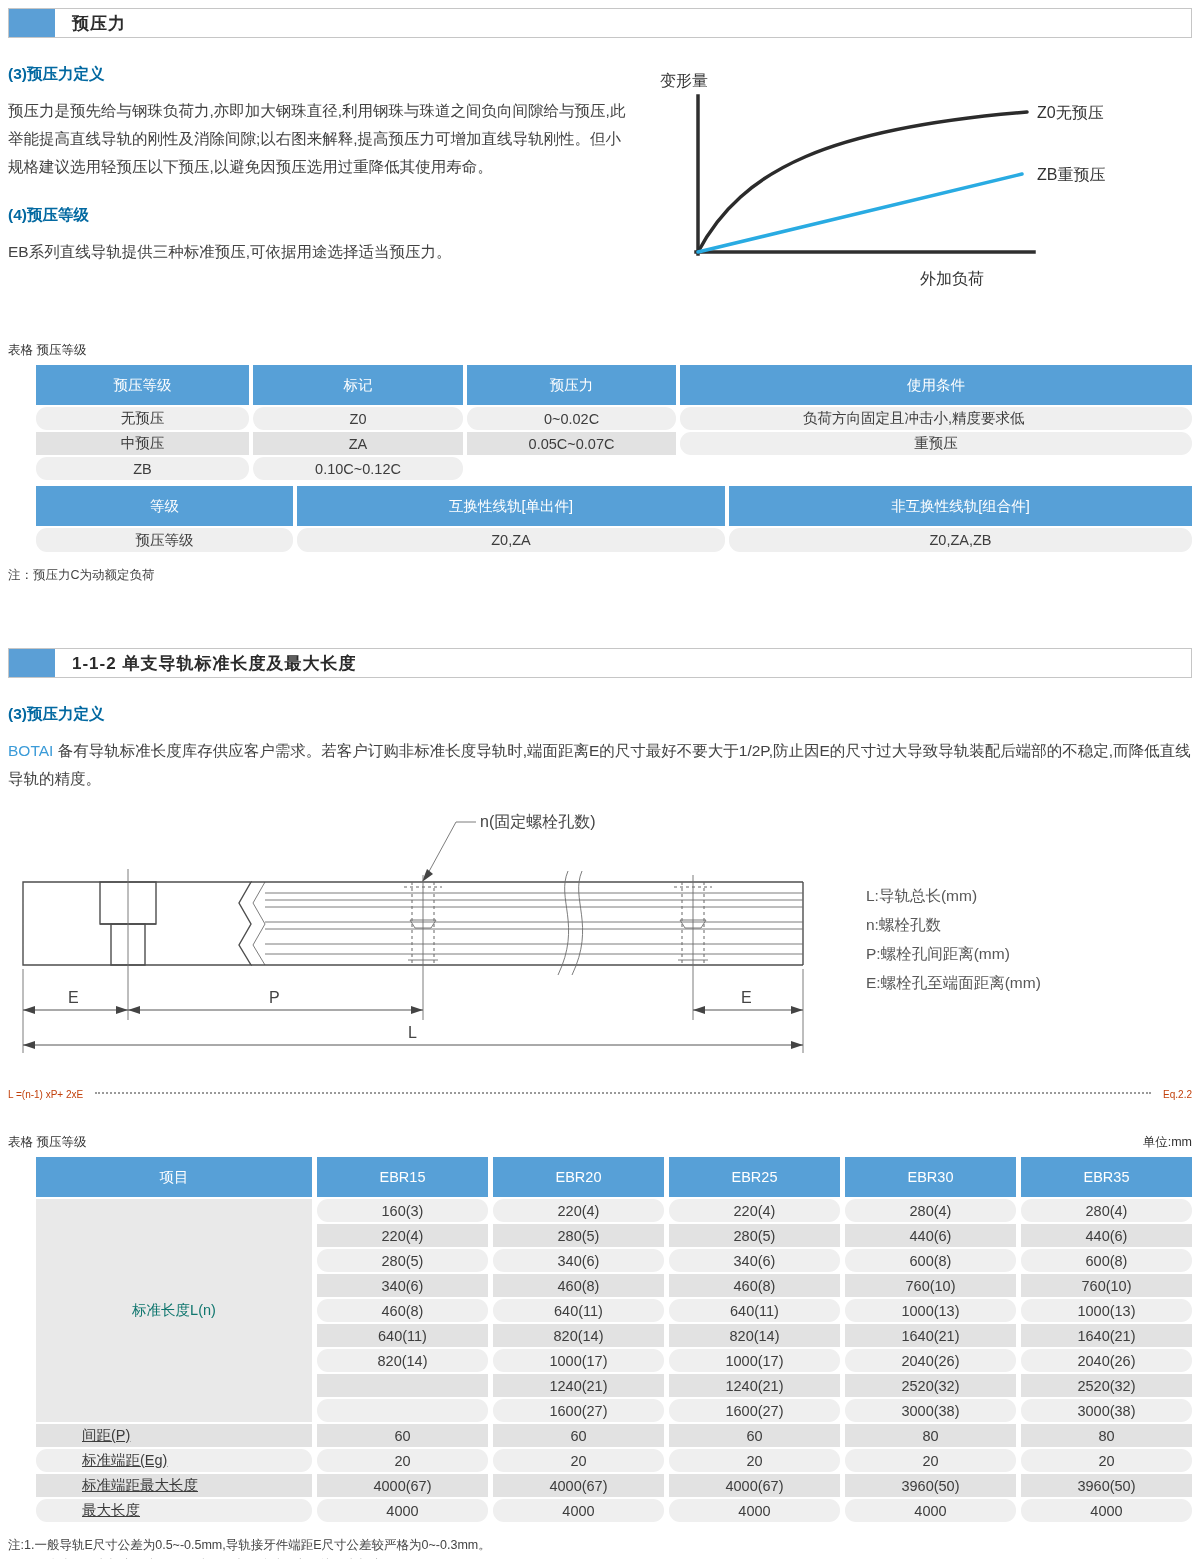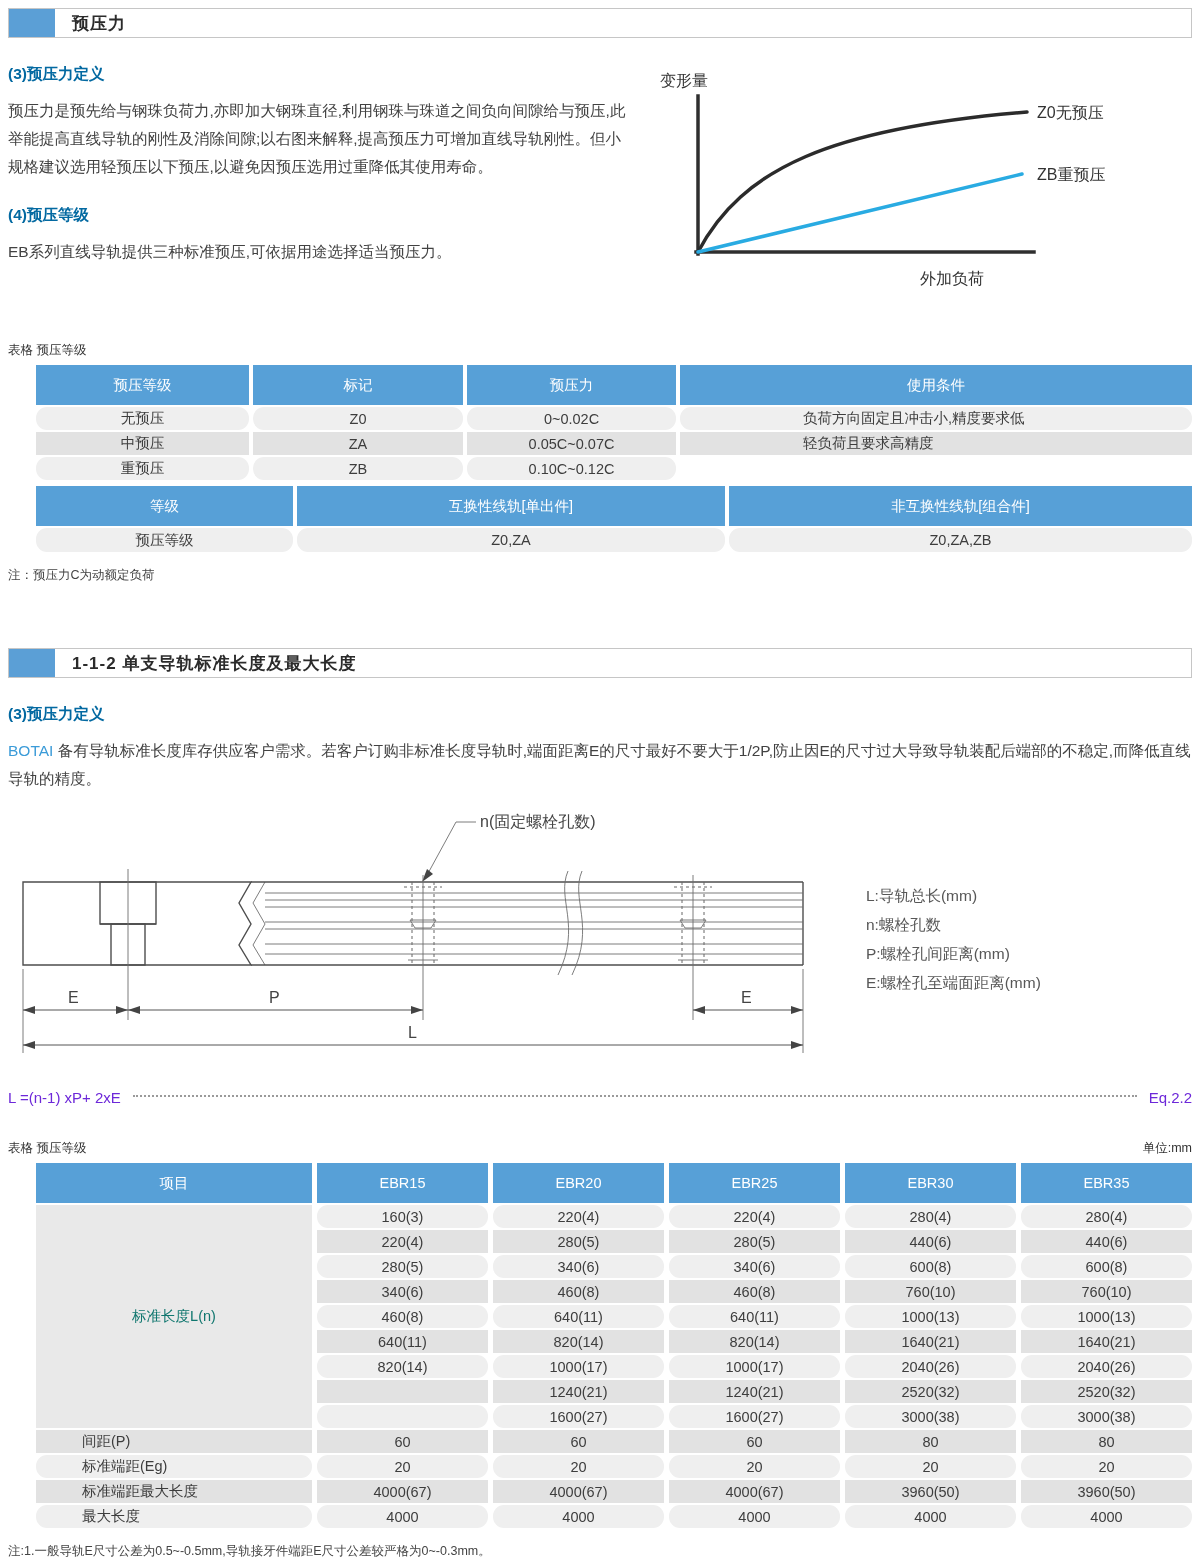--- a/index.html
+++ b/index.html
@@ -48,27 +48,27 @@
   .diagram-row { display: flex; margin-top: 14px; }
   .diagram-legend { margin-left: 26px; padding-top: 74px; font-size: 15.5px; color: #575757; line-height: 29px; white-space: nowrap; }
   .draw { stroke: #4e4e4e; stroke-width: 1.4; fill: none; }
   .thin { stroke: #6e6e6e; stroke-width: 0.9; fill: none; }
   .dash { stroke: #666; stroke-width: 1; fill: none; stroke-dasharray: 3,3; }
   .dim { stroke: #555; stroke-width: 1; fill: none; }
   .dim-t { font-size: 16px; fill: #444; }
   .arr { fill: #444; stroke: none; }
 
   
-  .formula-row { display: flex; align-items: center; margin-top: 20px; font-size: 15px; color: #6d28d9; }
+  .formula-row { display: flex; align-items: center; margin-top: 20px; font-size: 10px; color: #c2410c; }
   .leader { flex: 1; border-bottom: 2px dotted #9a9a9a; height: 2px; margin: 0 12px; transform: translateY(-2px); }
 
   
   .t3 { grid-template-columns: 276px repeat(5, 1fr); grid-template-rows: 40px repeat(13, 23px); gap: 2px 5px; }
   .t3 .merged { grid-column: 1; grid-row: 2 / span 9; background: #e9e9e9; font-size: 14.5px; color: #0f766e; display: flex; align-items: center; justify-content: center; }
-  .t3 .row-label { justify-content: flex-start; padding-left: 46px; }
+  .t3 .row-label { justify-content: flex-start; padding-left: 46px; text-decoration: underline; }
   .bottom-notes { font-size: 12.5px; color: #444; margin-top: 13px; line-height: 20px; }
   .bottom-notes .indent { padding-left: 14px; }
 </style>
 </head>
 <body>
 
 <div class="page">
 
   <div class="section-bar">
     <div class="section-square"></div>
@@ -107,21 +107,20 @@
     <div class="gt-head">使用条件</div>
 
     <div class="gt-cell r-light">无预压</div>
     <div class="gt-cell r-light">Z0</div>
     <div class="gt-cell r-light">0~0.02C</div>
     <div class="gt-cell r-light left-pad">负荷方向固定且冲击小,精度要求低</div>
 
     <div class="gt-cell r-dark">中预压</div>
     <div class="gt-cell r-dark">ZA</div>
     <div class="gt-cell r-dark">0.05C~0.07C</div>
-    <div class="gt-cell r-dark left-pad">轻负荷且要求高精度</div>
 
     <div class="gt-cell r-light">重预压</div>
     <div class="gt-cell r-light">ZB</div>
     <div class="gt-cell r-light">0.10C~0.12C</div>
   </div>
 
   <div class="grid-table t2 mt22">
     <div class="gt-head">等级</div>
     <div class="gt-head">互换性线轨[单出件]</div>
     <div class="gt-head">非互换性线轨[组合件]</div>

